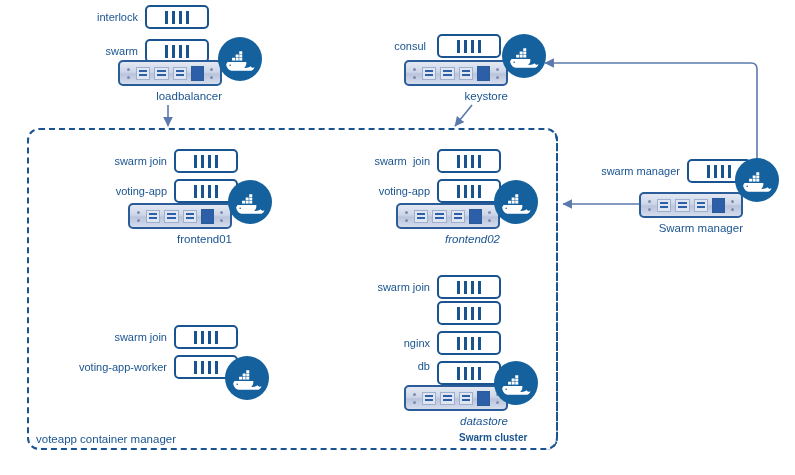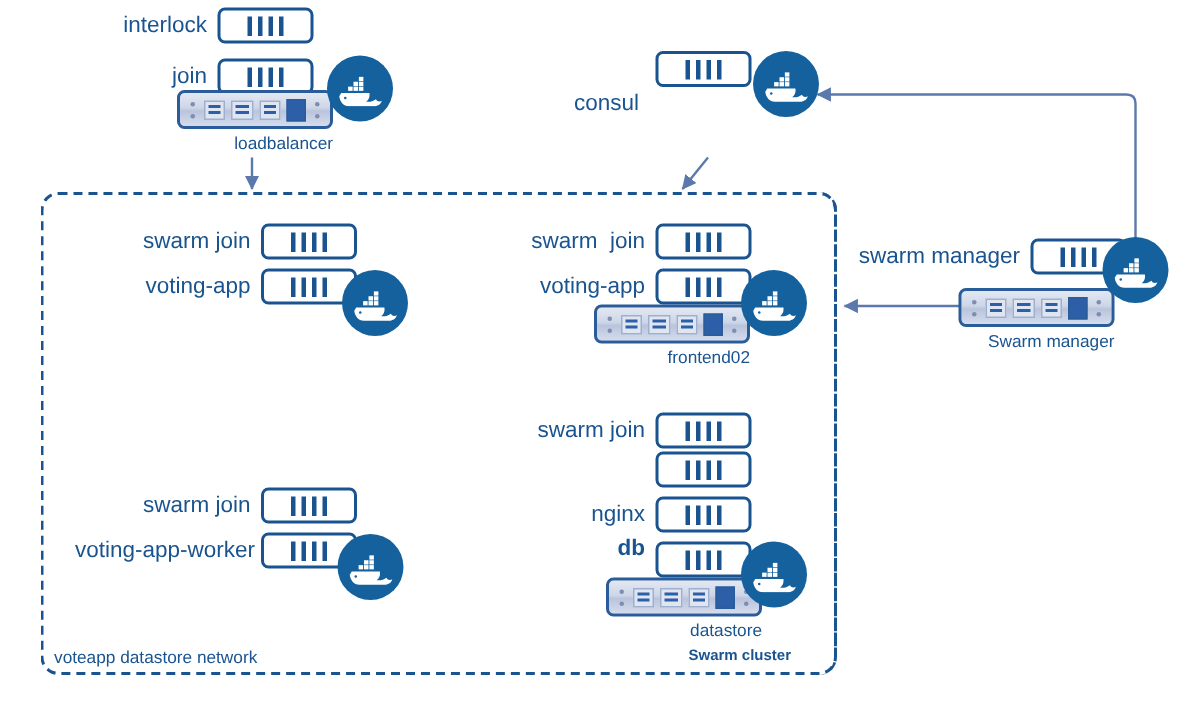--- a/index.html
+++ b/index.html
@@ -40,21 +40,21 @@
     display: block;
     width: 3px;
     height: 13px;
     background: #1a5490;
   }
 
   
   .c-label {
     position: absolute;
     color: #1a5490;
-    font-size: 15px;
+    font-size: 11px;
     text-align: right;
     line-height: 12px;
     white-space: pre;
   }
 
   
   .node {
     position: absolute;
   }
   .rack {
@@ -168,34 +168,34 @@
     <line x1="168" y1="105" x2="168" y2="126" stroke="#5b79ad" stroke-width="1.6" marker-end="url(#arrowhead)"></line>
 
     <line x1="472" y1="105" x2="455" y2="126" stroke="#5b79ad" stroke-width="1.6" marker-end="url(#arrowhead)"></line>
 
     <path d="M 757,180 L 757,69 Q 757,63 751,63 L 545,63" fill="none" stroke="#5b79ad" stroke-width="1.6" marker-end="url(#arrowhead)"></path>
 
     <line x1="640" y1="204" x2="563" y2="204" stroke="#5b79ad" stroke-width="1.6" marker-end="url(#arrowhead)"></line>
   </svg>
 
   <div class="dashed-box" style="left:27px; top:128px; width:531px; height:322px;"></div>
-  <div class="group-label" style="left:36px; top:433px;">voteapp datastore network</div>
+  <div class="group-label" style="left:36px; top:433px;">voteapp container manager</div>
 
   <div class="dashed-box" style="left:316px; top:128px; width:242px; height:322px; border-left:none; border-top:none; border-bottom:none;"></div>
   <div class="group-label bold" style="left:459px; top:432px;">Swarm cluster</div>
 
   <div class="c-label" style="left:58px; top:11px; width:80px;">interlock</div>
   <div class="container-box" style="left:145px; top:5px; width:64px; height:24px;">
     <i></i>
       <i></i>
       <i></i>
       <i></i>
   </div>
 
-  <div class="c-label" style="left:58px; top:45px; width:80px;">join</div>
+  <div class="c-label" style="left:58px; top:45px; width:80px;">swarm</div>
   <div class="container-box" style="left:145px; top:39px; width:64px; height:24px;">
     <i></i>
       <i></i>
       <i></i>
       <i></i>
   </div>
 
   <div class="node" style="left:118px; top:60px; width:104px; height:26px;">
     <div class="rack" style="width:104px; height:26px;">
       <div class="ears">
@@ -231,28 +231,54 @@
         <rect x="17.1" y="12.5" width="3.6" height="3.4"></rect>
         <rect x="12.8" y="8.6" width="3.6" height="3.4"></rect>
         <rect x="17.1" y="8.6" width="3.6" height="3.4"></rect>
         <rect x="17.1" y="4.7" width="3.6" height="3.4"></rect>
         <path d="M3 17.5 h22.5 c0.6 3.1 -0.7 5.6 -2.6 7 c2.6 0.5 5.6 -0.2 7.9 -1.9 c0.7 1.9 3.2 2.2 4.6 1.2 c-0.6 2.6 -3 4.4 -6.1 4.4 H9.2 C4.6 28.2 1.8 24.2 1.4 20.2 Z"></path>
         <circle cx="6.2" cy="21.5" r="1.0" fill="#14619d"></circle>
       </g>
     </svg>
   </div>
 
-  <div class="c-label" style="left:366px; top:40px; width:60px;margin-top:23px;">consul</div>
+  <div class="c-label" style="left:366px; top:40px; width:60px;">consul</div>
   <div class="container-box" style="left:437px; top:34px; width:64px; height:24px;">
     <i></i>
       <i></i>
       <i></i>
       <i></i>
   </div>
 
+  <div class="node" style="left:404px; top:60px; width:104px; height:26px;">
+    <div class="rack" style="width:104px; height:26px;">
+      <div class="ears">
+          <b></b>
+          <b></b>
+        </div>
+      <div class="slot">
+          <s></s>
+          <s></s>
+        </div>
+      <div class="slot">
+          <s></s>
+          <s></s>
+        </div>
+      <div class="slot">
+          <s></s>
+          <s></s>
+        </div>
+      <div class="psu"></div>
+      <div class="ears">
+          <b></b>
+          <b></b>
+        </div>
+    </div>
+    <div class="node-name" style="top:30px;">keystore</div>
+  </div>
 
   <div class="whale" style="left:502px; top:34px; width:44px; height:44px;">
     <svg width="30" height="24" viewBox="0 0 36 28">
       <g fill="#ffffff">
         <rect x="8.5" y="12.5" width="3.6" height="3.4"></rect>
         <rect x="12.8" y="12.5" width="3.6" height="3.4"></rect>
         <rect x="17.1" y="12.5" width="3.6" height="3.4"></rect>
         <rect x="12.8" y="8.6" width="3.6" height="3.4"></rect>
         <rect x="17.1" y="8.6" width="3.6" height="3.4"></rect>
         <rect x="17.1" y="4.7" width="3.6" height="3.4"></rect>
@@ -271,20 +297,46 @@
   </div>
 
   <div class="c-label" style="left:80px; top:185px; width:87px;">voting-app</div>
   <div class="container-box" style="left:174px; top:179px; width:64px; height:24px;">
     <i></i>
       <i></i>
       <i></i>
       <i></i>
   </div>
 
+  <div class="node" style="left:128px; top:203px; width:104px; height:26px;">
+    <div class="rack" style="width:104px; height:26px;">
+      <div class="ears">
+          <b></b>
+          <b></b>
+        </div>
+      <div class="slot">
+          <s></s>
+          <s></s>
+        </div>
+      <div class="slot">
+          <s></s>
+          <s></s>
+        </div>
+      <div class="slot">
+          <s></s>
+          <s></s>
+        </div>
+      <div class="psu"></div>
+      <div class="ears">
+          <b></b>
+          <b></b>
+        </div>
+    </div>
+    <div class="node-name" style="top:30px;">frontend01</div>
+  </div>
 
   <div class="whale" style="left:228px; top:180px; width:44px; height:44px;">
     <svg width="30" height="24" viewBox="0 0 36 28">
       <g fill="#ffffff">
         <rect x="8.5" y="12.5" width="3.6" height="3.4"></rect>
         <rect x="12.8" y="12.5" width="3.6" height="3.4"></rect>
         <rect x="17.1" y="12.5" width="3.6" height="3.4"></rect>
         <rect x="12.8" y="8.6" width="3.6" height="3.4"></rect>
         <rect x="17.1" y="8.6" width="3.6" height="3.4"></rect>
         <rect x="17.1" y="4.7" width="3.6" height="3.4"></rect>
@@ -327,21 +379,21 @@
       <div class="slot">
           <s></s>
           <s></s>
         </div>
       <div class="psu"></div>
       <div class="ears">
           <b></b>
           <b></b>
         </div>
     </div>
-    <div class="node-name" style="top:30px;">frontend02</div>
+    <div class="node-name" style="top:30px;font-style:italic;">frontend02</div>
   </div>
 
   <div class="whale" style="left:494px; top:180px; width:44px; height:44px;">
     <svg width="30" height="24" viewBox="0 0 36 28">
       <g fill="#ffffff">
         <rect x="8.5" y="12.5" width="3.6" height="3.4"></rect>
         <rect x="12.8" y="12.5" width="3.6" height="3.4"></rect>
         <rect x="17.1" y="12.5" width="3.6" height="3.4"></rect>
         <rect x="12.8" y="8.6" width="3.6" height="3.4"></rect>
         <rect x="17.1" y="8.6" width="3.6" height="3.4"></rect>
@@ -353,21 +405,21 @@
   </div>
 
   <div class="c-label" style="left:50px; top:331px; width:117px;">swarm join</div>
   <div class="container-box" style="left:174px; top:325px; width:64px; height:24px;">
     <i></i>
       <i></i>
       <i></i>
       <i></i>
   </div>
 
-  <div class="c-label" style="left:50px; top:361px; width:117px;text-align:center;">voting-app-worker</div>
+  <div class="c-label" style="left:50px; top:361px; width:117px;">voting-app-worker</div>
   <div class="container-box" style="left:174px; top:355px; width:64px; height:24px;">
     <i></i>
       <i></i>
       <i></i>
       <i></i>
   </div>
 
 
   <div class="whale" style="left:225px; top:356px; width:44px; height:44px;">
     <svg width="30" height="24" viewBox="0 0 36 28">
@@ -400,29 +452,29 @@
   </div>
 
   <div class="c-label" style="left:340px; top:337px; width:90px;">nginx</div>
   <div class="container-box" style="left:437px; top:331px; width:64px; height:24px;">
     <i></i>
       <i></i>
       <i></i>
       <i></i>
   </div>
 
-  <div class="c-label" style="left:340px; top:360px; width:90px;font-weight:bold;">db</div>
+  <div class="c-label" style="left:340px; top:360px; width:90px;">db</div>
   <div class="container-box" style="left:437px; top:361px; width:64px; height:24px;">
     <i></i>
       <i></i>
       <i></i>
       <i></i>
   </div>
 
-  <div class="node" style="left:404px; top:385px; width:104px; height:40px;">
+  <div class="node" style="left:404px; top:385px; width:104px; height:40px;font-style:italic;">
     <div class="rack" style="width:104px; height:26px;">
       <div class="ears">
           <b></b>
           <b></b>
         </div>
       <div class="slot">
           <s></s>
           <s></s>
         </div>
       <div class="slot">

